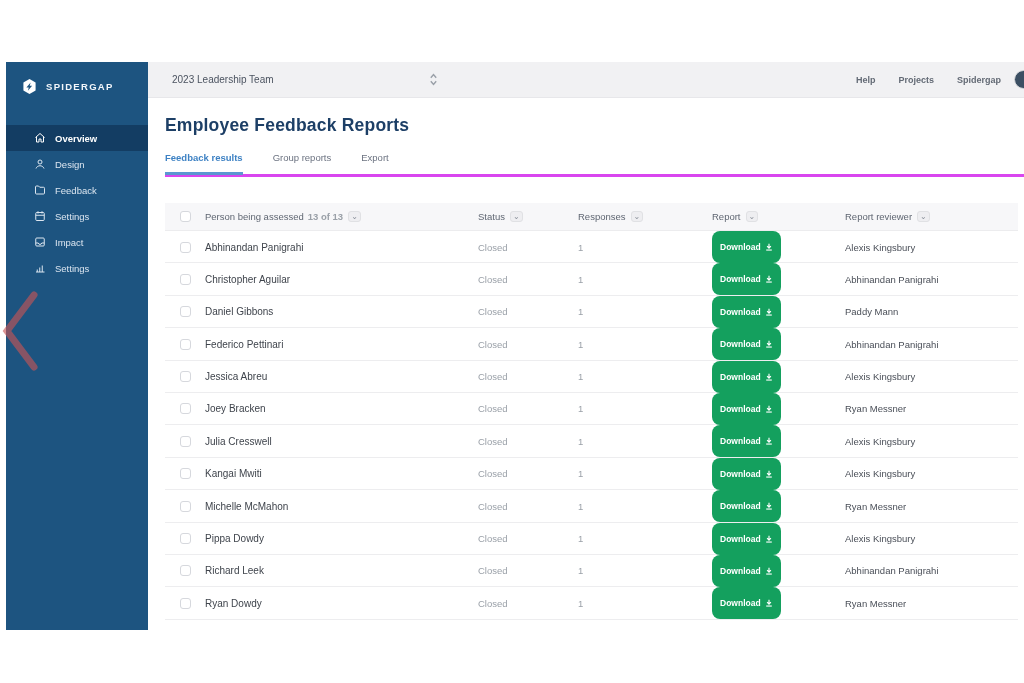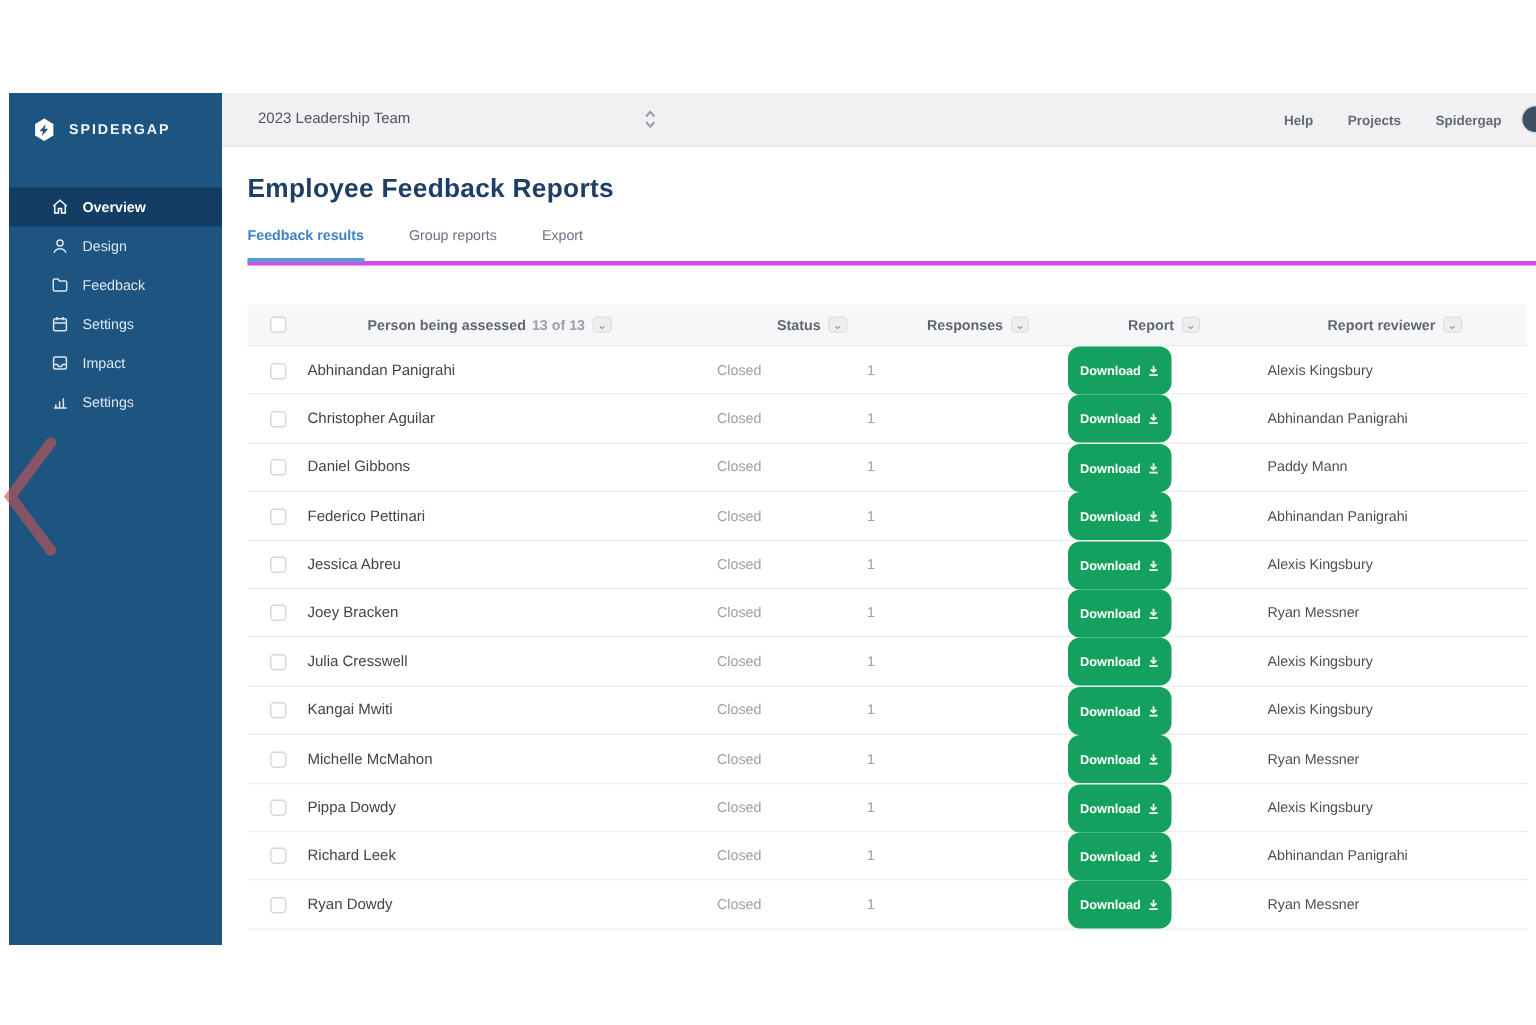--- a/index.html
+++ b/index.html
@@ -32,21 +32,21 @@
   .page-title { font-size:17.5px; font-weight:bold; color:#1d3f66; letter-spacing:0.2px; }
 
   .tabs { display:flex; gap:30px; margin-top:16px; border-bottom:3px solid #d946ef; margin-right:0; }
   .tab { font-size:9.5px; color:#6b7280; padding-bottom:9px; cursor:pointer; border-bottom:3px solid transparent; margin-bottom:-1px; }
   .tab.active { color:#3e82c4; border-bottom-color:#5c97d1; font-weight:bold; }
 
   
   .table { margin-top:26px; margin-right:6px; font-size:10px; }
   .trow { display:grid; grid-template-columns:40px 273px 100px 134px 133px 1fr; align-items:center; }
   .thead { height:28px; background:#f7f7f9; border-bottom:1px solid #ececee; color:#5f6672; font-size:9.5px; }
-  .th-label { font-weight:bold;margin-left:40px; }
+  .th-label { font-weight:normal; }
   .th-count { color:#9aa0a8; font-weight:bold; margin-left:4px; }
   .filter-chip { display:inline-block; margin-left:5px; color:#8b919b; font-size:8px; background:#ededef; border:1px solid #e0e1e4; border-radius:3px; padding:0 2px; line-height:9px; vertical-align:1px; cursor:pointer; }
   .thead .filter-chip { background:#eeeef1; }
 
   .row { height:32.4px; border-bottom:1px solid #ededef; background:#fff; }
   .row.partial { height:9px; border-bottom:none; }
   .cell-cb { display:flex; justify-content:center; }
   .checkbox { width:11px; height:11px; border:1px solid #d6d8dd; border-radius:3px; background:#fff; cursor:pointer; display:inline-block; }
   .cell-name { color:#3f444c; font-size:10px; }
   .cell-status, .cell-resp { color:#9aa0a8; font-size:9.5px; }

